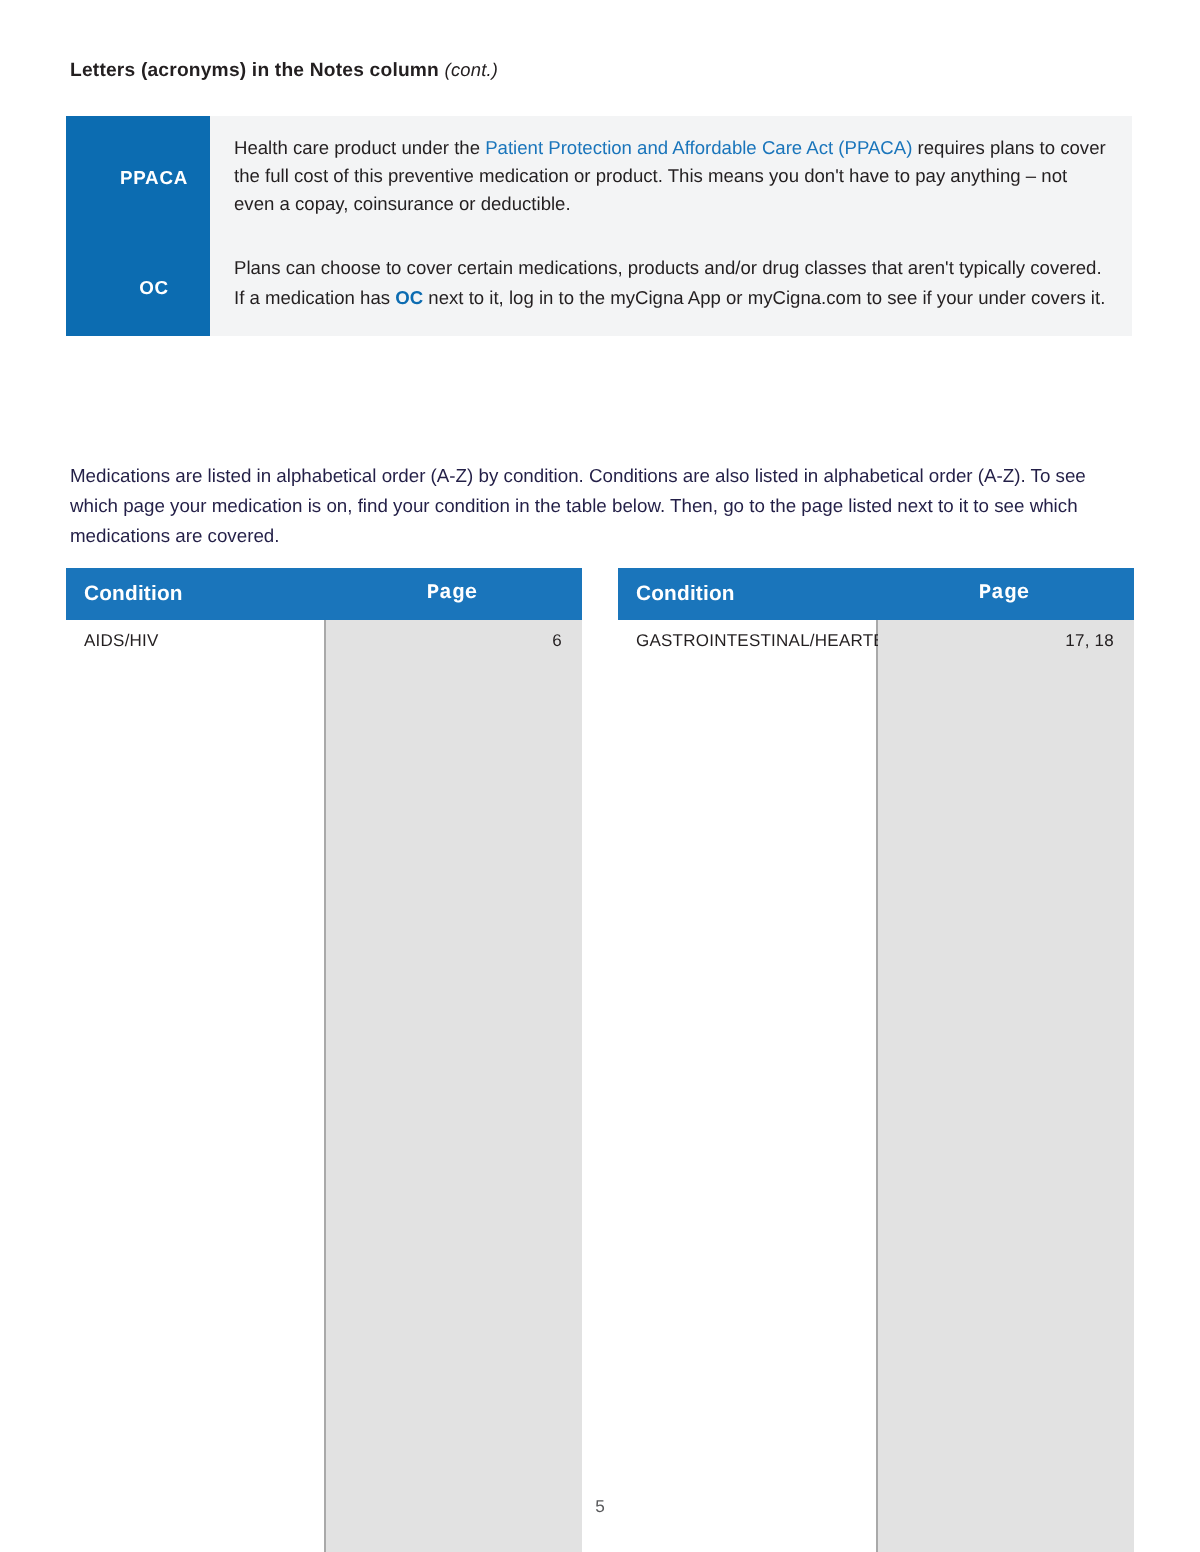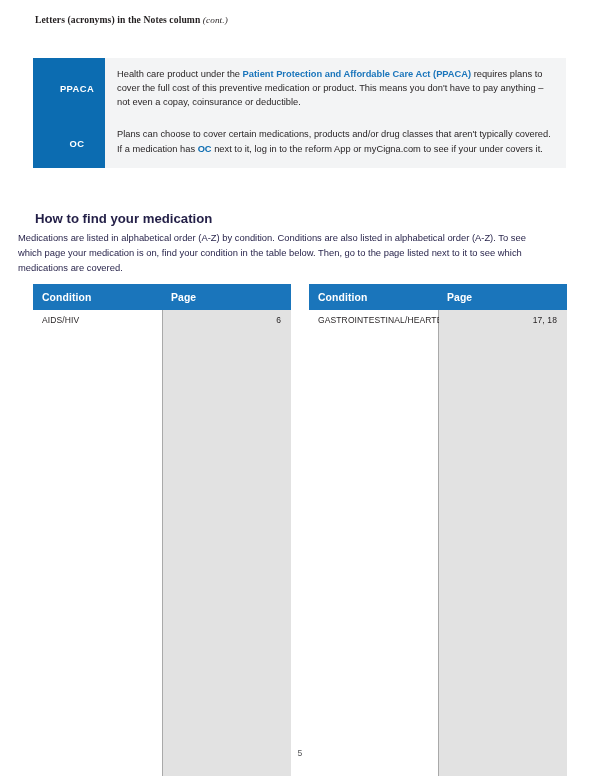--- a/index.html
+++ b/index.html
@@ -19,26 +19,25 @@
     width: 600px;
     height: 776px;
     box-sizing: border-box;
     padding: 0;
   }
 
   
   .top-heading {
     position: absolute;
     left: 35px;
-    top: 14px;
+    top: 30px;
     font-size: 9.6px;
     font-weight: bold;
     color: #231f20;
     letter-spacing: 0.1px;
-    font-family: Liberation Serif, serif;
   }
   .top-heading .cont {
     font-weight: normal;
     font-style: italic;
     font-size: 9.2px;
   }
 
   
   .legend {
     position: absolute;
@@ -67,21 +66,21 @@
   }
   .legend-text {
     flex: 1 1 auto;
     padding: 9px 12px 9px 12px;
     font-size: 9.3px;
     line-height: 1.52;
     color: #231f20;
   }
   .legend-text .lnk {
     color: #1a75bb;
-    font-weight: bold;
+    font-weight: normal;
   }
   .legend-text .oc-inline {
     color: #0c6cb1;
     font-weight: bold;
   }
   .legend-text .bold {
     font-weight: normal;
     color: #231f20;
   }
 
@@ -89,21 +88,21 @@
   .section-title {
     position: absolute;
     left: 35px;
     top: 211px;
     font-size: 13.2px;
     font-weight: bold;
     color: #231f47;
   }
   .section-body {
     position: absolute;
-    left: 18px;
+    left: 35px;
     top: 230px;
     width: 532px;
     font-size: 9.4px;
     line-height: 1.62;
     color: #231f47;
   }
 
   
   .tables {
     position: absolute;
@@ -122,22 +121,23 @@
     background: #1a75bb;
     color: #ffffff;
     font-size: 10.4px;
     font-weight: bold;
     text-align: left;
     padding: 6px 8px 6px 9px;
     height: 14px;
     letter-spacing: 0.1px;
   }
   .tbl thead th.page-col {
-    text-align: left;
+    text-align: center;
     padding-right: 10px;
+    font-family: Liberation Mono, monospace;
   }
   .tbl td {
     font-size: 8.5px;
     color: #231f20;
     border-bottom: 1px solid #a9a9a9;
     padding: 4px 9px 4px 9px;
     vertical-align: top;
     line-height: 1.42;
     letter-spacing: 0.12px;
   }
@@ -179,26 +179,25 @@
 
   <div class="legend">
 
     <div class="legend-row">
       <div class="legend-tag">PPACA</div>
       <div class="legend-text"><span>Health care product under the </span><span class="lnk">Patient Protection and Affordable Care Act (PPACA)</span><span> requires plans to cover the full cost of this preventive medication or product. This means you don't have to pay anything – not even a copay, coinsurance or deductible.</span></div>
     </div>
 
     <div class="legend-row">
       <div class="legend-tag">OC</div>
-      <div class="legend-text"><span>Plans can choose to cover certain medications, products and/or drug classes that aren't typically covered. If a medication has </span><span class="oc-inline">OC</span><span> next to it, log in to the reform App or </span><span class="bold">myCigna.com</span><span> to see if your under covers it.</span></div>
+      <div class="legend-text"><span>Plans can choose to cover certain medications, products and/or drug classes that aren't typically covered. If a medication has </span><span class="oc-inline">OC</span><span> next to it, log in to the myCigna App or </span><span class="bold">myCigna.com</span><span> to see if your under covers it.</span></div>
     </div>
 
   </div>
 
-  <div class="section-title">How to find your medication</div>
   <div class="section-body">Medications are listed in alphabetical order (A-Z) by condition. Conditions are also listed in alphabetical order (A-Z). To see which page your medication is on, find your condition in the table below. Then, go to the page listed next to it to see which medications are covered.</div>
 
   <div class="tables">
 
     <table class="tbl">
       <thead>
         <tr>
           <th>Condition</th>
           <th class="page-col">Page</th>
         </tr>

